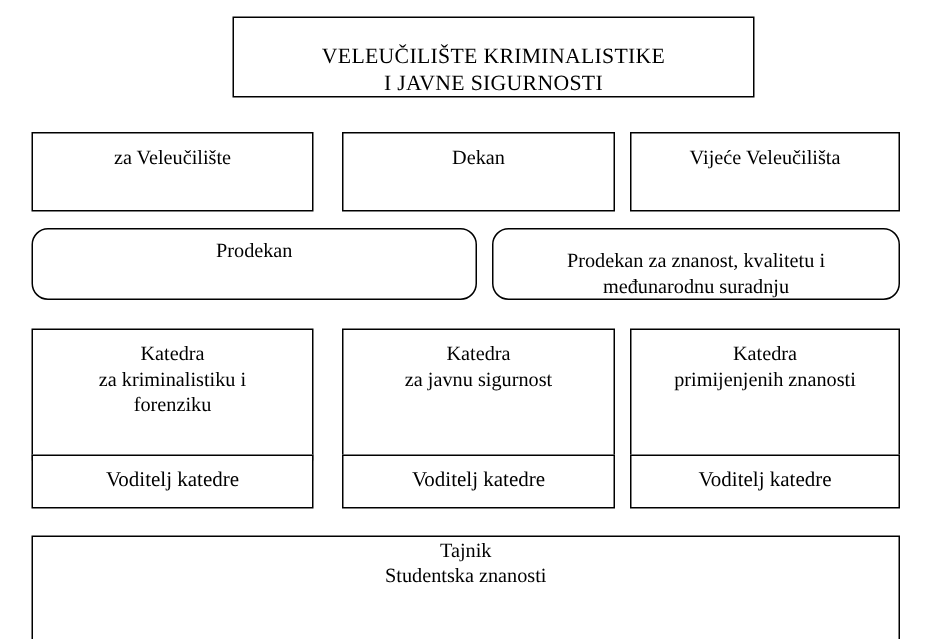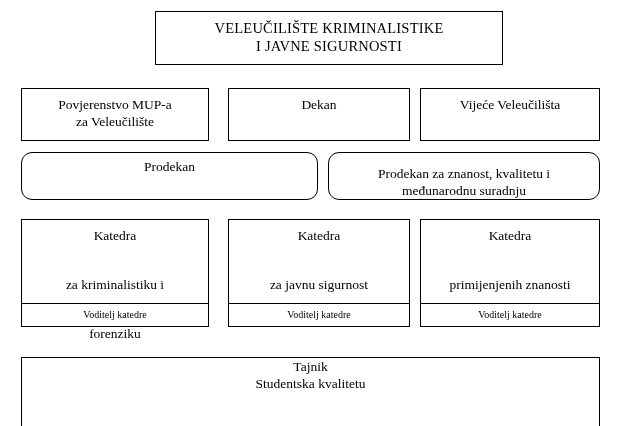--- a/index.html
+++ b/index.html
@@ -33,44 +33,44 @@
     white-space: pre;
   }
   
   .v-center { justify-content: center; }
   .v-top    { justify-content: flex-start; }
 
   
   #title-box {
     left: 155px;  top: 11px;
     width: 348px; height: 54px;
-    padding-top: 7px;
+    padding-top: 17px;
     font-size: 14.5px;
     letter-spacing: 0.2px;
   }
 
   
   .row1 { top: 88px; height: 53px; font-size: 13.5px; padding-top: 7px; }
   #povjerenstvo-box { left: 21px;  width: 188px; }
   #dekan-box        { left: 228px; width: 182px; }
   #vijece-box       { left: 420px; width: 180px; }
 
   
   .row2 { top: 152px; height: 48px; font-size: 13.5px; padding-top: 5px; border-radius: 11px; }
   #prodekan-strucni-box { left: 21px;  width: 297px; }
   #prodekan-znanost-box { left: 328px; width: 272px; justify-content: flex-end; }
 
   
-  .row3 { top: 219px; height: 88px; font-size: 13.5px; padding-top: 7px; gap: 32px; }
+  .row3 { top: 219px; height: 88px; font-size: 13.5px; padding-top: 7px; }
   #katedra-kriminalistika-box { left: 21px;  width: 188px; }
   #katedra-sigurnost-box      { left: 228px; width: 182px; }
   #katedra-znanosti-box       { left: 420px; width: 180px; }
 
   
-  .row4 { top: 303px; height: 24px; font-size: 10px; }
+  .row4 { top: 303px; height: 36px; font-size: 14px; }
   #voditelj-1-box { left: 21px;  width: 188px; }
   #voditelj-2-box { left: 228px; width: 182px; }
   #voditelj-3-box { left: 420px; width: 180px; }
 
   
   #tajnik-box {
     left: 21px; top: 357px;
     width: 579px; height: 75px;
     font-size: 13.5px;
   }
@@ -79,21 +79,20 @@
 <body>
 
 <div id="page">
 
   <div class="box v-top" id="title-box">
     <span class="line">VELEUČILIŠTE KRIMINALISTIKE</span>
     <span class="line">I JAVNE SIGURNOSTI</span>
   </div>
 
   <div class="box v-top row1" id="povjerenstvo-box">
-    <span class="line">Povjerenstvo MUP-a</span>
     <span class="line">za Veleučilište</span>
   </div>
 
   <div class="box v-top row1" id="vijece-box">
     <span class="line">Vijeće Veleučilišta</span>
   </div>
 
   <div class="box v-top row1" id="dekan-box">
     <span class="line">Dekan</span>
   </div>
@@ -130,16 +129,16 @@
   <div class="box v-center row4" id="voditelj-2-box">
     <span class="line">Voditelj katedre</span>
   </div>
 
   <div class="box v-center row4" id="voditelj-3-box">
     <span class="line">Voditelj katedre</span>
   </div>
 
   <div class="box v-top" id="tajnik-box">
     <span class="line">Tajnik</span>
-    <span class="line">Studentska kvalitetu</span>
+    <span class="line">Studentska znanosti</span>
   </div>
 
 </div>
 
 </body></html>

